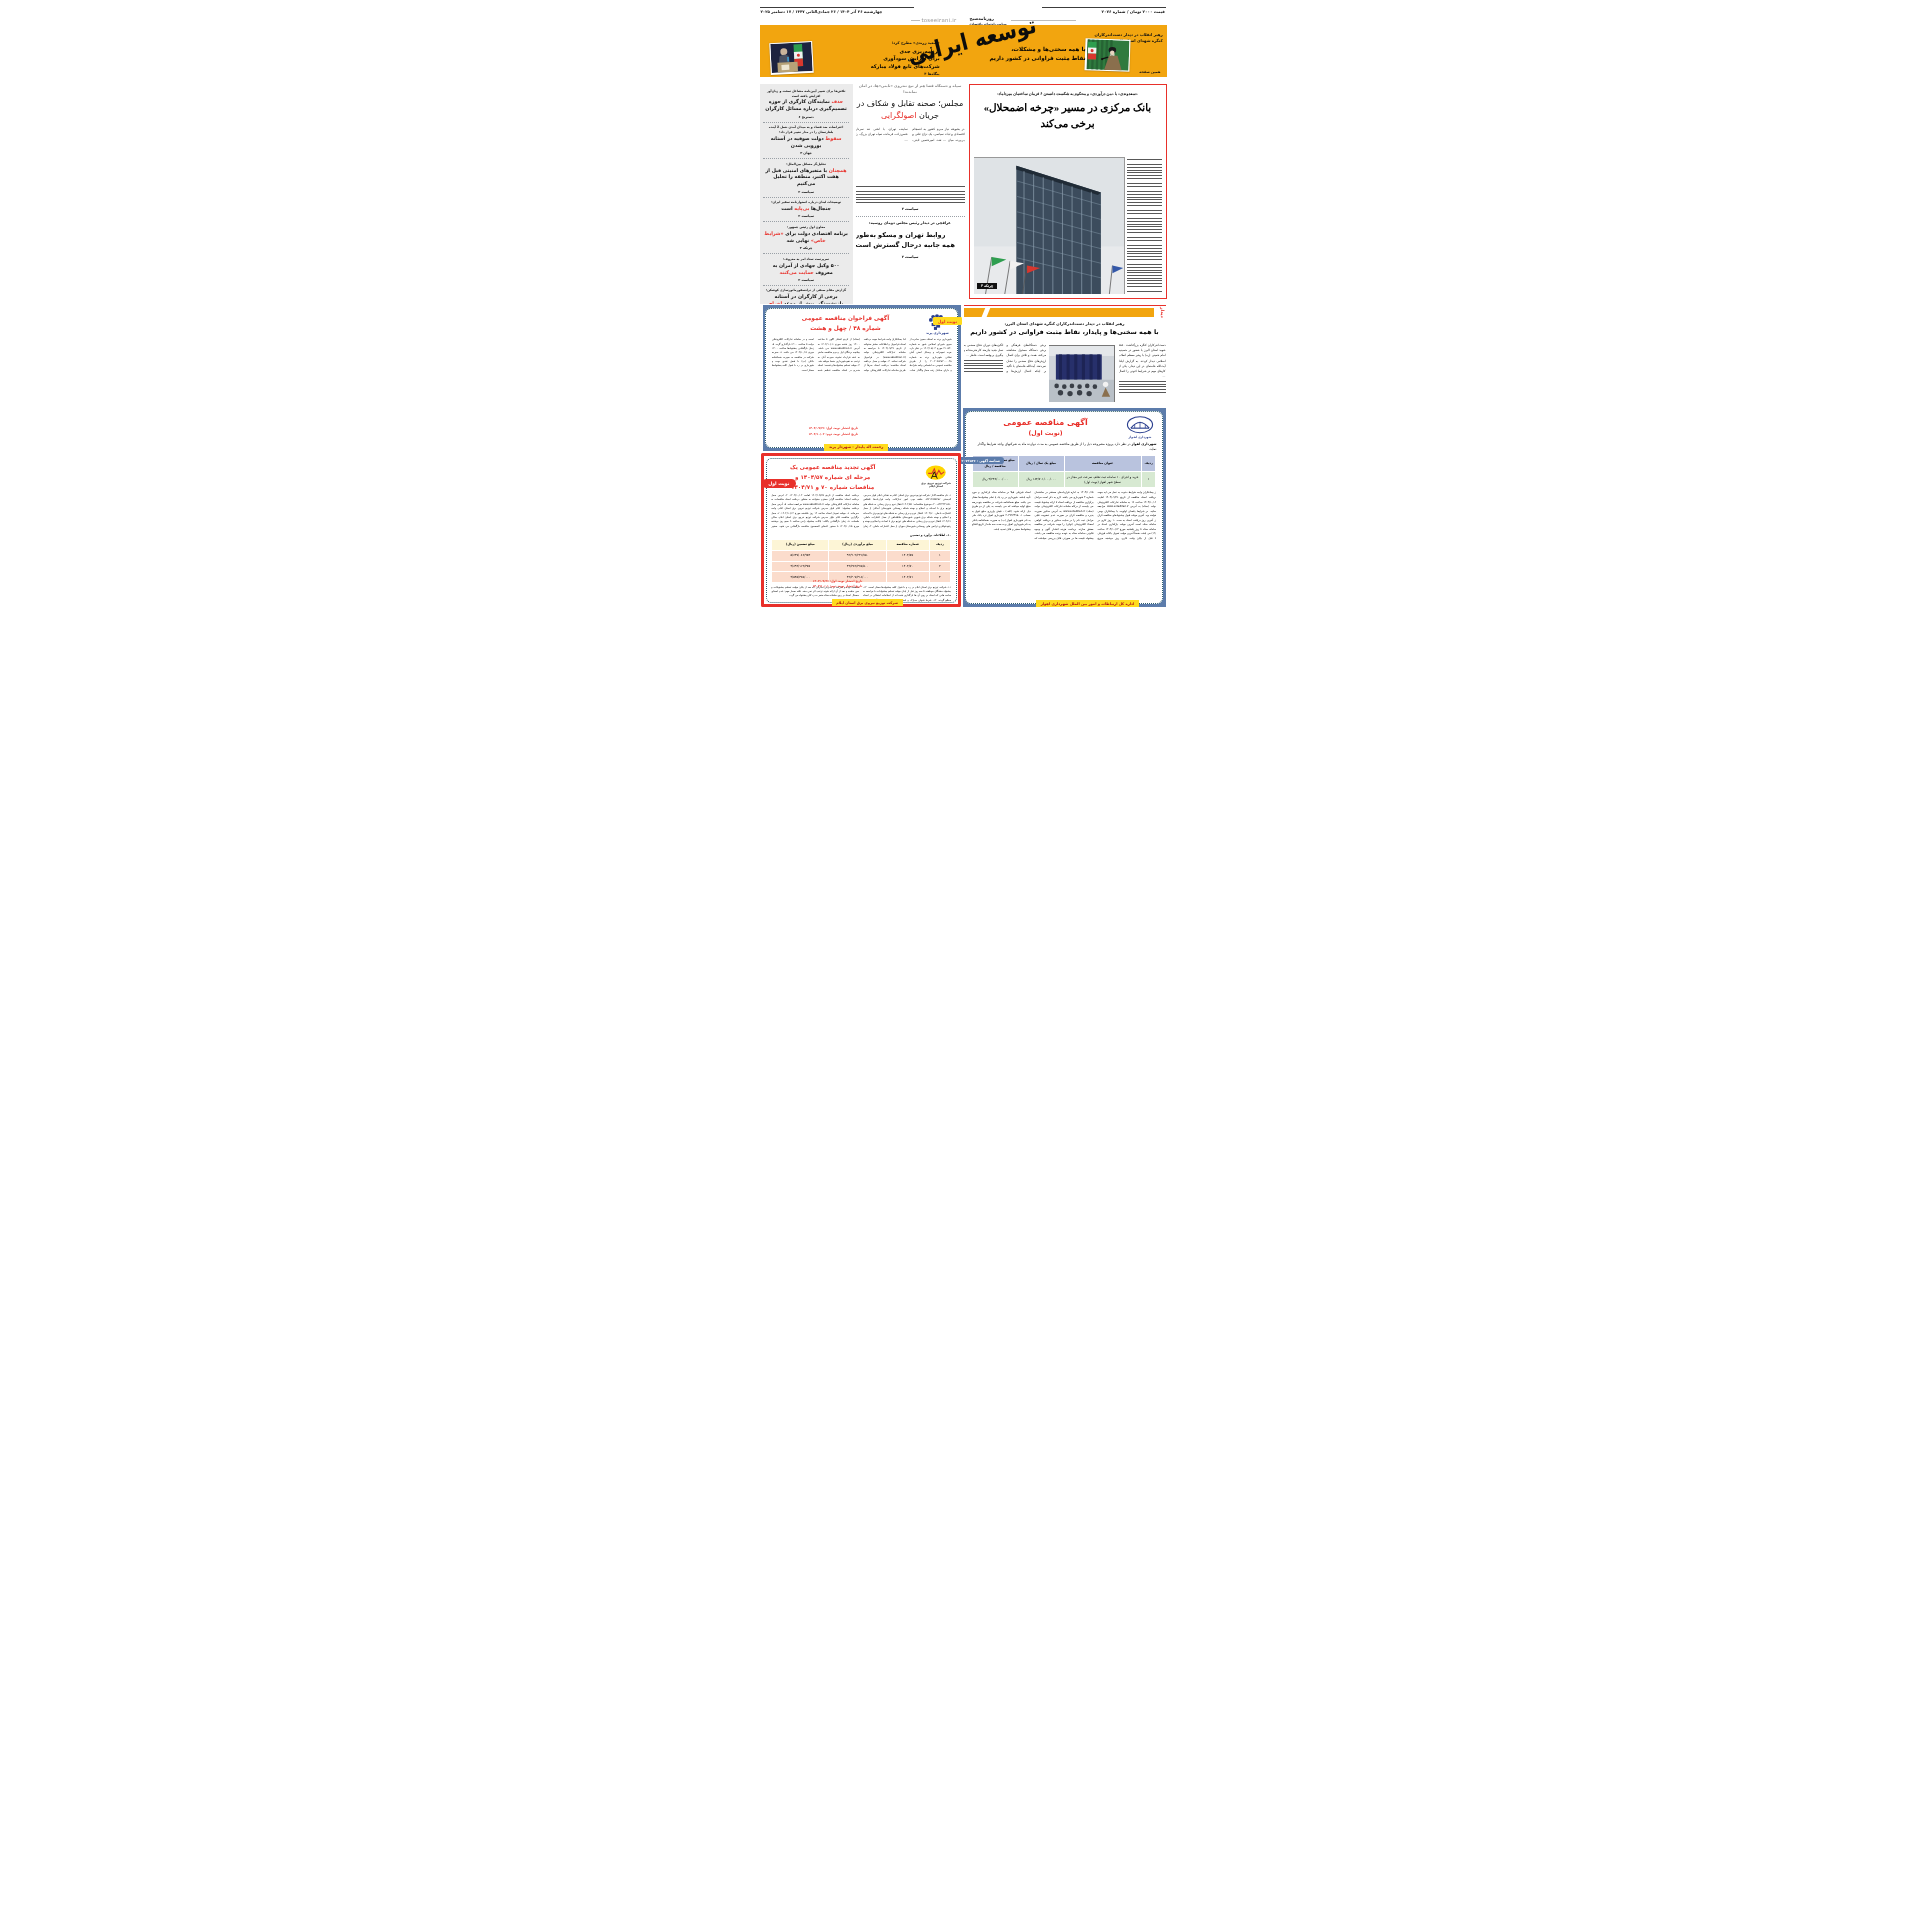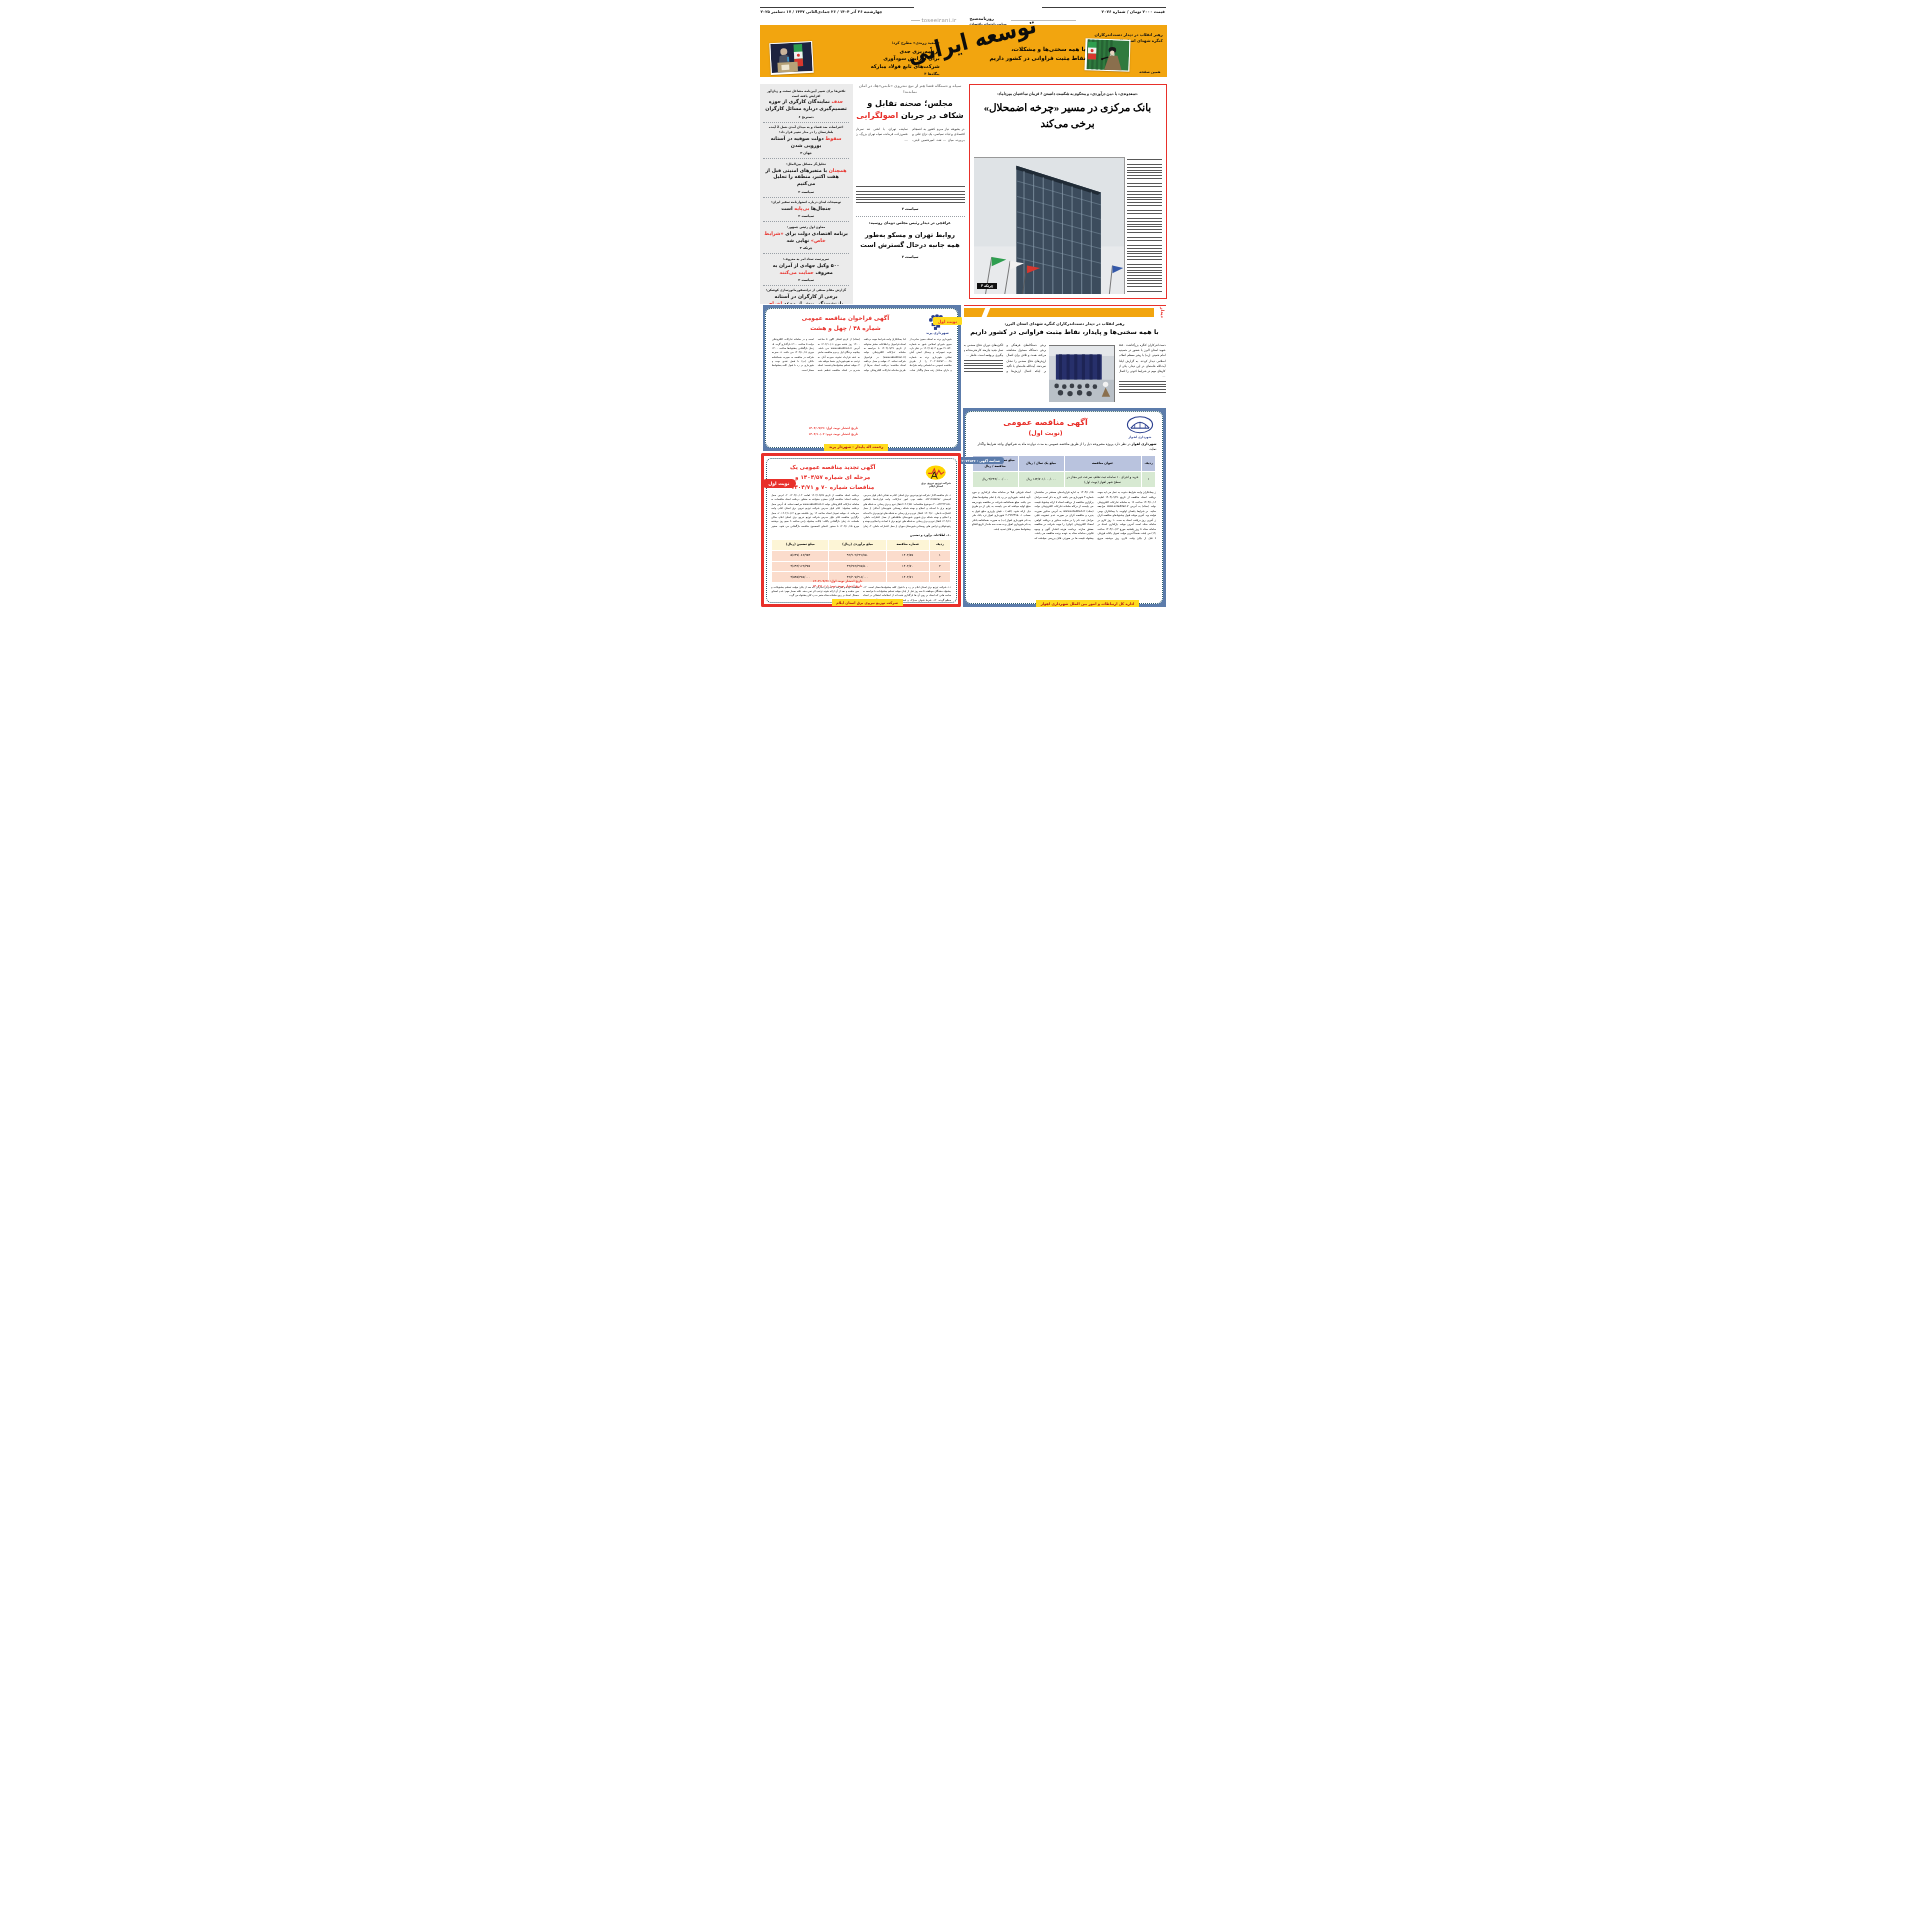--- a/index.html
+++ b/index.html
@@ -34,25 +34,25 @@
   .sidebar { position:absolute; top:84px; left:3.1px; width:93px; height:220px; background:#ebebeb; padding:2.3px 3.9px; overflow:hidden; }
   .sb-item { padding:2.7px 0 3.1px; border-bottom:1.2px dotted #9aa0a6; text-align:center; }
   .sb-item:last-child { border-bottom:none; }
   .sb-kicker { font-size:3.1px; font-weight:bold; color:#222; line-height:1.5; }
   .sb-head { font-size:4.8px; font-weight:bold; color:#0d0d0d; line-height:1.45; margin-top:1.2px; }
   .sb-tag { font-size:3.3px; font-weight:bold; color:#111; margin-top:1.2px; }
   .red { color:#e8302a; }
 
   .center-col { position:absolute; top:84px; left:99px; width:109px; height:220px; overflow:hidden; }
   .c-kicker { text-align:center; font-size:3.7px; font-weight:bold; color:#8a8a8a; line-height:1.5; }
-  .c-head1 { text-align:center; font-size:8px; font-weight:bold; color:#0b0b0b; line-height:1.5; margin-top:3.1px; }
+  .c-head1 { text-align:center; font-size:8px; font-weight:normal; color:#0b0b0b; line-height:1.5; margin-top:3.1px; }
   .c-body { margin-top:4.6px; column-count:2; column-gap:4.6px; font-size:3.1px; line-height:1.8; text-align:justify; color:#222; height:58px; overflow:hidden; }
   .c-tag { text-align:center; font-size:3.5px; font-weight:bold; margin-top:3.1px; }
   .c-sep { border-top:1.2px dotted #9aa0a6; margin:4.6px 0; }
-  .c-head2 { text-align:center; font-size:6.5px; font-weight:bold; color:#0b0b0b; line-height:1.6; margin-top:3.1px; }
+  .c-head2 { text-align:left; font-size:6.5px; font-weight:bold; color:#0b0b0b; line-height:1.6; margin-top:3.1px; }
 
   .lead-box { position:absolute; top:84px; left:212px; width:198px; height:215px; border:1.2px solid #e8302a; background:#fff;font-family:Liberation Serif, serif; }
   .lead-kicker { text-align:center; font-size:4px; font-weight:bold; color:#111; margin-top:6.2px; padding:0 5.4px; }
   .lead-head { text-align:center; font-size:10.4px; font-weight:bold; color:#000; line-height:1.55; margin-top:3.9px; }
   .lead-photo { position:absolute; left:4.6px; top:72px; width:151px; height:137px; border:0.4px solid #999; }
   .lead-photo-tag { position:absolute; left:7.7px; top:198px; background:#111; color:#fff; font-size:3.7px; font-weight:bold; padding:1.2px 3.9px; }
   .lead-body { position:absolute; right:3.9px; top:74px; width:35px; height:134px; }
 
   .fakelines { background:repeating-linear-gradient(to bottom,#2e2e2e 0 0.8px, transparent 0.8px 2.7px); opacity:.8; }
 

